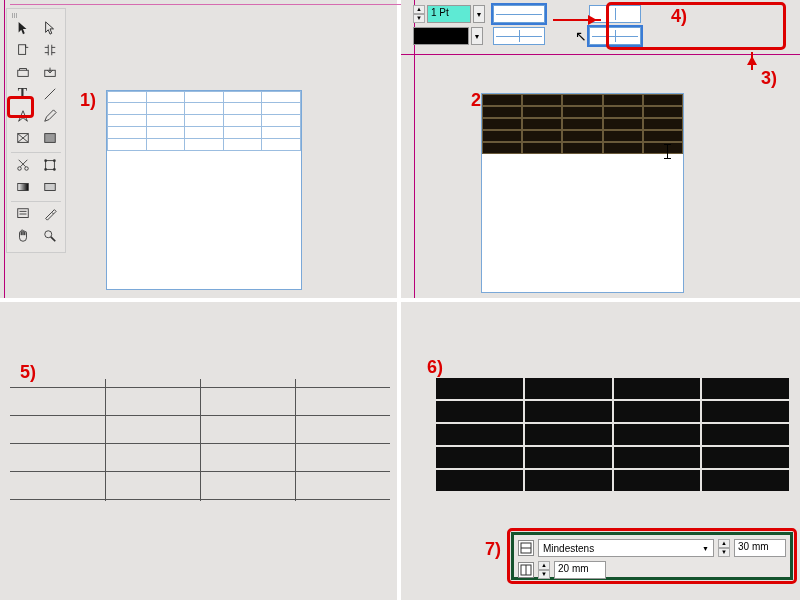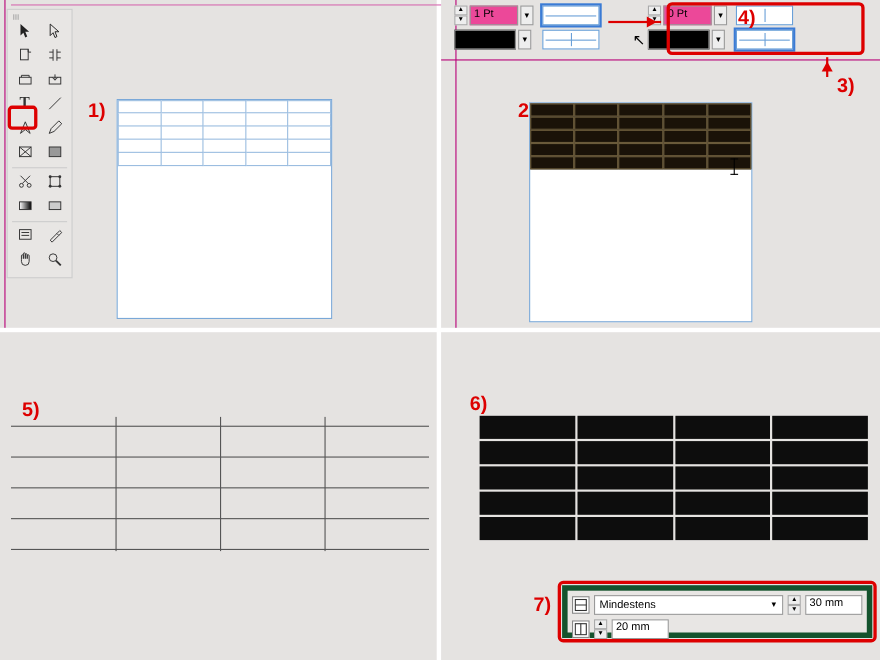--- a/index.html
+++ b/index.html
@@ -66,21 +66,21 @@
   
   .q2 { position: absolute; left: 401px; top: 0; width: 399px; height: 298px; }
   .panel-row {
     position: absolute; top:5px; left:12px; right:4px; height:46px;
     display:flex; gap:8px;
   }
   .panel-group { display:flex; flex-direction:column; gap:4px; }
   .ctrl { display:flex; align-items:center; gap:2px; }
   .spin { width:12px; display:flex; flex-direction:column; }
   .spin .b { width:12px; height:9px; background:#eee; border:1px solid #aaa; font-size:6px; text-align:center; line-height:7px; }
-  .field { width:44px; height:18px; background:#ec4899; border:1px solid #999; font-size:10px; padding:1px 3px; }
+  .field { width:44px; height:18px; background:#5eead4; border:1px solid #999; font-size:10px; padding:1px 3px; }
   .dd { width:12px; height:18px; background:#eee; border:1px solid #999; display:flex; align-items:center; justify-content:center; font-size:7px;}
   .swatch-ctrl { width:56px; height:18px; border:1px solid #999; background:#000; }
   .border-preview { width:52px; height:18px; border:1px solid #6aa0d8; background:#fff; position:relative; }
   .border-preview .bp-v { position:absolute; left:50%; top:2px; bottom:2px; width:1px; background:#6aa0d8; }
   .border-preview .bp-h { position:absolute; top:50%; left:2px; right:2px; height:1px; background:#6aa0d8; }
   .border-preview.act { outline:2px solid #3a7bd5; }
   .hilite-box { position:absolute; border:3px solid #d00; border-radius:5px; }
 
   .q2 .canvas-frame { left: 80px; top: 93px; width: 203px; height: 200px; }
   .dark-table { position:absolute; left:0; top:0; right:0; }
@@ -104,21 +104,21 @@
   .open-grid .v { position:absolute; top:-8px; height:122px; width:1px; background:#555; }
 
   
   .q4 { position: absolute; left:401px; top:302px; width:399px; height:298px; }
   .solid-table { position:absolute; left:35px; top:76px; width:353px; }
   .solid-table .row { display:flex; height:21px; margin-bottom:2px; gap:2px; }
   .solid-table .cell { flex:1; background:#0d0d0d; }
 
   .prop-panel {
     position:absolute; left:110px; bottom:20px; width:282px; height:48px;
-    background:#e8e6e4; border:5px solid #14532d; padding:4px;
+    background:#e8e6e4; border:3px solid #14532d; padding:4px;
     display:flex; flex-direction:column; gap:4px;
   }
   .prop-row { display:flex; align-items:center; gap:4px; }
   .prop-icon { width:16px; height:16px; border:1px solid #888; background:#fff; display:flex; align-items:center; justify-content:center; font-size:9px; }
   .sel { background:#fff; border:1px solid #999; height:18px; font-size:10px; padding:1px 4px; flex:1; display:flex; align-items:center; justify-content:space-between; }
   .sel .tri { font-size:7px; }
   .narrow-field { width:52px; height:18px; background:#fff; border:1px solid #999; font-size:10px; padding:1px 3px; }
 </style>
 </head>
 <body>
@@ -344,34 +344,20 @@
     <div class="panel-group">
       <div class="border-preview act">
           <div class="bp-h"></div>
         </div>
       <div class="border-preview">
           <div class="bp-v"></div>
           <div class="bp-h"></div>
         </div>
     </div>
     <div style="width:28px;"></div>
-    <div class="panel-group">
-      <div class="ctrl">
-        <div class="spin">
-            <div class="b">▲</div>
-            <div class="b">▼</div>
-          </div>
-        <div class="field">0 Pt</div>
-        <div class="dd">▼</div>
-      </div>
-      <div class="ctrl">
-        <div class="swatch-ctrl"></div>
-        <div class="dd">▼</div>
-      </div>
-    </div>
     <div class="panel-group">
       <div class="border-preview">
           <div class="bp-v"></div>
         </div>
       <div class="border-preview act">
           <div class="bp-v"></div>
           <div class="bp-h"></div>
         </div>
     </div>
   </div>

